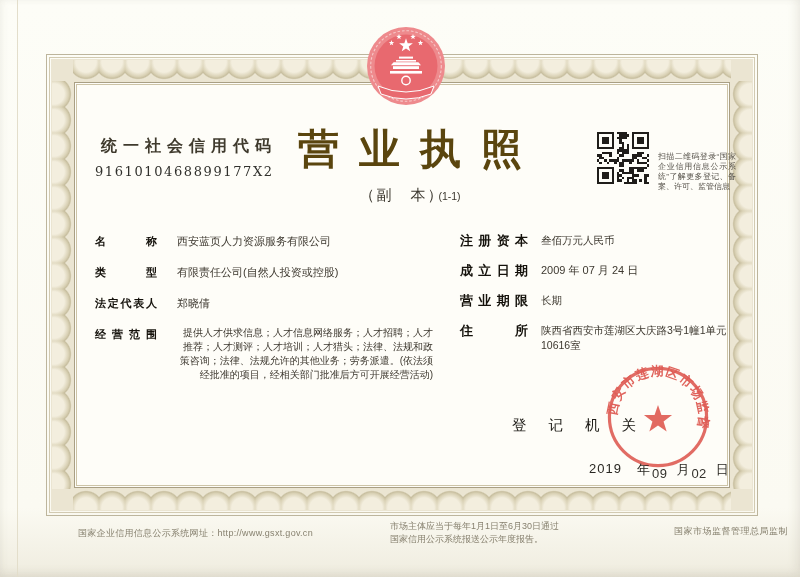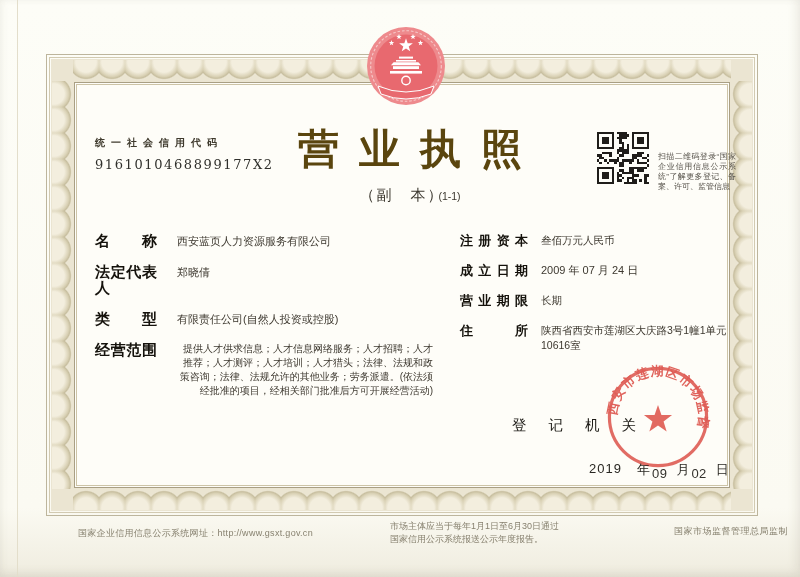--- a/index.html
+++ b/index.html
@@ -16,38 +16,38 @@
   .band{position:absolute;inset:4px;background:#ebe5d2;}
   .sc{position:absolute;}
   .sc-top{left:22px;right:22px;top:1px;height:24px;background-image:radial-gradient(circle at 13px 2px,#f3eede 40%,#dad2b6 57%,#c8bfa0 64%,rgba(0,0,0,0) 69%);background-size:26px 24px;background-repeat:repeat-x;}
   .sc-bottom{left:22px;right:22px;bottom:1px;height:24px;background-image:radial-gradient(circle at 13px 22px,#f3eede 40%,#dad2b6 57%,#c8bfa0 64%,rgba(0,0,0,0) 69%);background-size:26px 24px;background-repeat:repeat-x;}
   .sc-left{top:22px;bottom:22px;left:1px;width:24px;background-image:radial-gradient(circle at 2px 13px,#f3eede 40%,#dad2b6 57%,#c8bfa0 64%,rgba(0,0,0,0) 69%);background-size:24px 26px;background-repeat:repeat-y;}
   .sc-right{top:22px;bottom:22px;right:1px;width:24px;background-image:radial-gradient(circle at 22px 13px,#f3eede 40%,#dad2b6 57%,#c8bfa0 64%,rgba(0,0,0,0) 69%);background-size:24px 26px;background-repeat:repeat-y;}
   .inner{position:absolute;inset:27px;background:#fefdf8;border:1px solid #a99f84;box-shadow:inset 0 0 0 1px #fefdf8, inset 0 0 0 2px #cdc4a7;}
   
   .emblem{position:absolute;left:366px;top:24px;width:80px;height:88px;z-index:5;}
   .credit{position:absolute;left:95px;top:136px;z-index:4;}
-  .credit-label{font-size:10px;font-weight:700;letter-spacing:6px;color:#3f3a2d;}
+  .credit-label{font-size:16px;font-weight:700;letter-spacing:6px;color:#3f3a2d;margin-left:6px;}
   .credit-code{margin-top:7px;font-size:13px;letter-spacing:1.6px;color:#30302c;font-family:"DejaVu Serif","Liberation Serif",serif;}
   .title-block{position:absolute;left:270px;top:122px;width:280px;text-align:center;z-index:4;}
   .title{font-size:41px;font-weight:700;letter-spacing:20px;text-indent:20px;color:#5a450e;white-space:nowrap;text-align:center;}
   .subtitle{margin-top:9px;font-size:15px;color:#3b372e;letter-spacing:2px;}
   .copy-no{font-size:10.5px;letter-spacing:0;margin-left:-6px;color:#3b372e;}
   .qr-block{position:absolute;left:597px;top:132px;width:150px;display:flex;z-index:4;}
   .qr-block svg{width:52px;height:52px;flex-shrink:0;}
   .qr-caption{margin-left:9px;width:78px;font-size:8px;line-height:10px;color:#56524a;text-align:justify;margin-top:20px;}
   
   .col{position:absolute;top:233px;z-index:4;}
   .col-left{left:95px;width:350px;}
   .col-right{left:460px;width:285px;}
   .row{display:flex;align-items:flex-start;}
   .col-left .row{margin-bottom:15px;}
   .col-right .row{margin-bottom:14px;}
   .flabel{display:inline-block;text-align:justify;text-align-last:justify;font-weight:700;color:#15120c;flex-shrink:0;line-height:16px;}
-  .col-left .flabel{width:62px;font-size:15px;}
+  .col-left .flabel{width:62px;font-size:11px;}
   .col-right .flabel{width:68px;font-size:13px;}
   .fvalue{color:#3d382f;}
   .col-left .fvalue{margin-left:20px;font-size:11px;line-height:16px;text-align:right;}
   .col-right .fvalue{margin-left:13px;font-size:10.5px;line-height:15px;}
   .row-scope .fvalue{font-size:10px;line-height:14px;width:256px;}
   .row-estdate .fvalue{font-size:11px;}
   .row-address .fvalue{width:190px;}
   
   .registrar{position:absolute;left:512px;top:416px;font-size:14.5px;letter-spacing:9px;color:#1c1a15;z-index:4;}
   .seal{position:absolute;left:605px;top:364px;width:106px;height:106px;z-index:6;mix-blend-mode:multiply;opacity:.92;}
@@ -257,26 +257,26 @@
     </svg>
     <div class="qr-caption">扫描二维码登录“国家企业信用信息公示系统”了解更多登记、备案、许可、监管信息</div>
   </div>
 
   <div class="col col-left">
     <div class="row">
       <span class="flabel">名称</span>
       <span class="fvalue">西安蓝页人力资源服务有限公司</span>
     </div>
     <div class="row">
+      <span class="flabel">类型</span>
+      <span class="fvalue">有限责任公司(自然人投资或控股)</span>
+    </div>
+    <div class="row">
       <span class="flabel">法定代表人</span>
       <span class="fvalue">郑晓倩</span>
-    </div>
-    <div class="row">
-      <span class="flabel">类型</span>
-      <span class="fvalue">有限责任公司(自然人投资或控股)</span>
     </div>
     <div class="row row-scope">
       <span class="flabel">经营范围</span>
       <span class="fvalue">提供人才供求信息；人才信息网络服务；人才招聘；人才推荐；人才测评；人才培训；人才猎头；法律、法规和政策咨询；法律、法规允许的其他业务；劳务派遣。(依法须经批准的项目，经相关部门批准后方可开展经营活动)</span>
     </div>
   </div>
 
   <div class="col col-right">
     <div class="row">
       <span class="flabel">注册资本</span>

